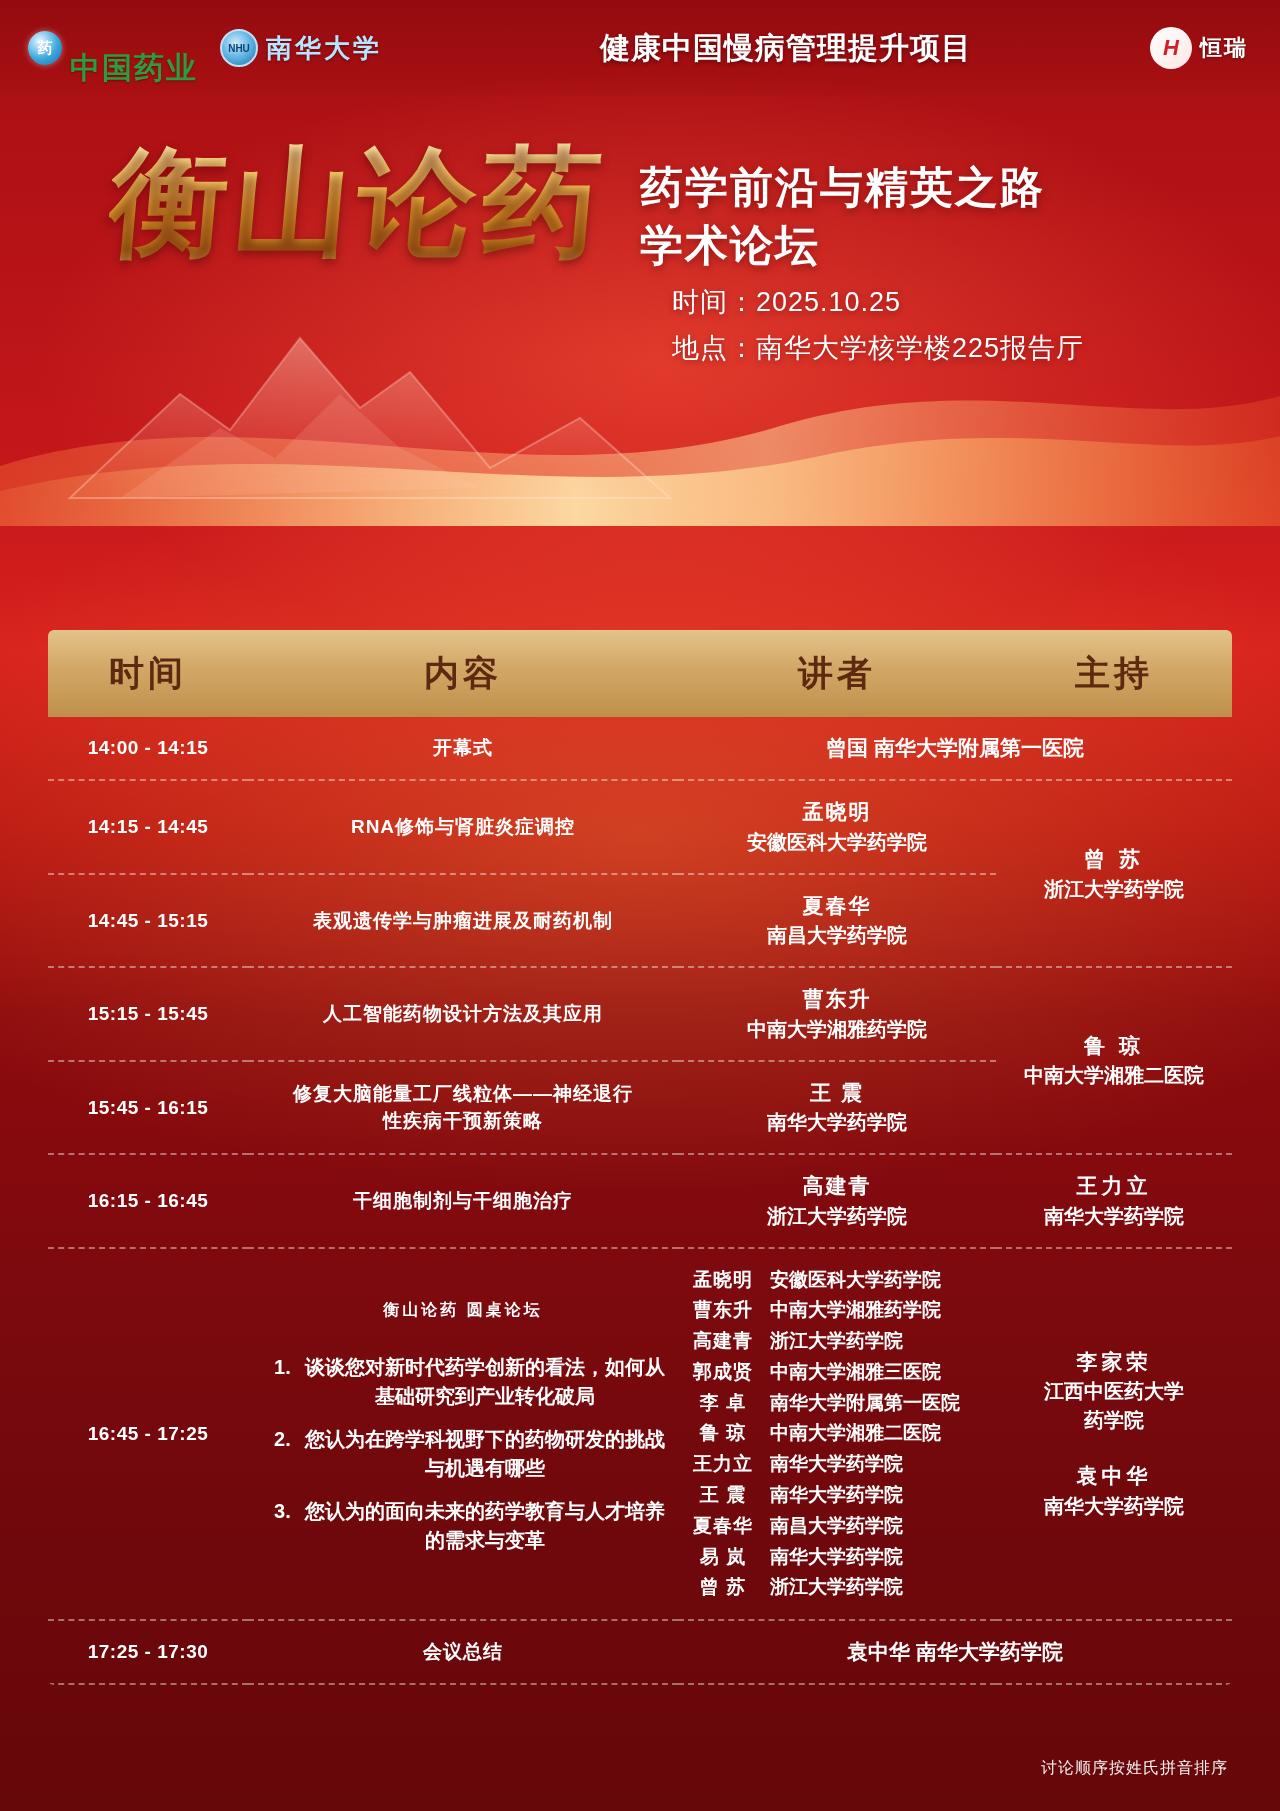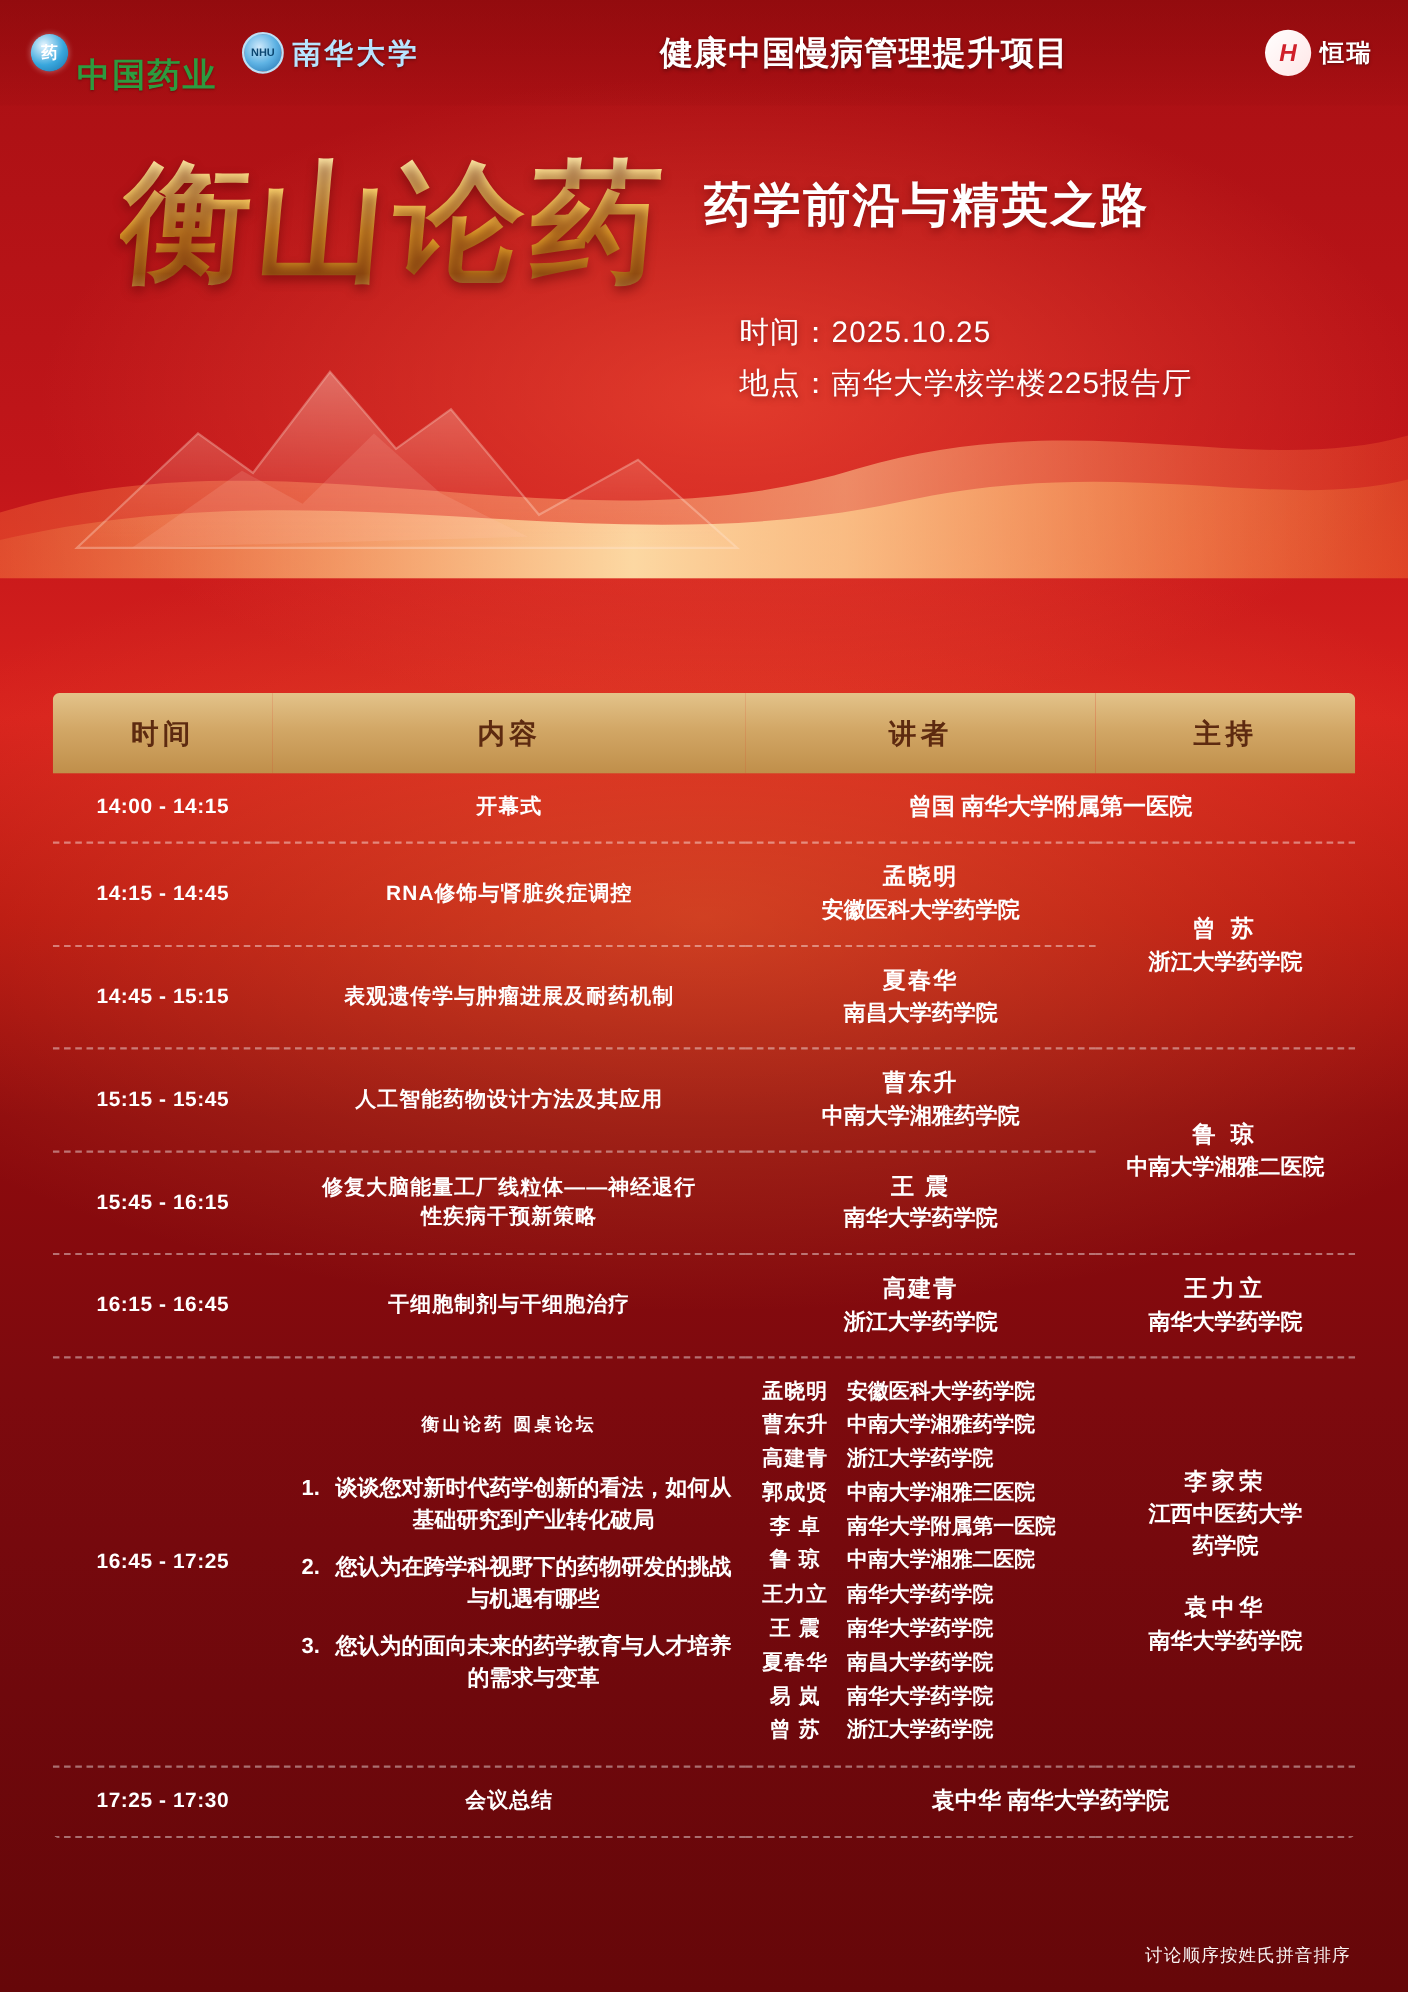--- a/index.html
+++ b/index.html
@@ -167,21 +167,21 @@
     table-layout: fixed;
   }
   table.agenda col.c-time    { width: 200px; }
   table.agenda col.c-content { width: 430px; }
   table.agenda col.c-speaker { width: 318px; }
   table.agenda col.c-host    { width: 236px; }
 
   table.agenda thead th {
     background: linear-gradient(180deg, #e3c38a 0%, #d2a766 45%, #c08f4a 100%);
     color: #5d2a10;
-    font-size: 25px;
+    font-size: 35px;
     font-weight: bold;
     letter-spacing: 4px;
     padding: 20px 6px;
     text-align: center;
   }
 
   table.agenda td {
     color: #ffffff;
     text-align: center;
     vertical-align: middle;
@@ -233,21 +233,21 @@
     font-weight: bold;
   }
 
   td.panel-speakers { text-align: left; padding-left: 22px; }
   .sp-line { display: flex; gap: 10px; font-size: 19px; line-height: 1.62; white-space: nowrap; }
   .sp-line .sp-name { font-weight: bold; width: 74px; flex: none; letter-spacing: 1px; }
   .sp-line .sp-org { font-weight: bold; }
 
   .footnote {
     position: absolute;
-    right: 52px; bottom: 22px;
+    right: 52px; bottom: 32px;
     color: #ffffff;
     font-size: 16px;
     letter-spacing: 1px;
     opacity: 0.95;
   }
 </style>
 </head>
 <body>
 
 <div class="poster">
@@ -301,20 +301,21 @@
         </linearGradient>
       </defs>
       <path d="M10,200 L120,96 L170,132 L240,40 L300,110 L350,74 L430,170 L520,120 L610,200 Z" fill="url(#mg)" stroke="rgba(255,230,215,0.45)" stroke-width="2"></path>
       <path d="M60,200 L160,130 L215,160 L280,96 L340,150 L420,190 Z" fill="rgba(255,200,180,0.22)"></path>
     </svg>
 
     <div class="hero-title">衡山论药</div>
 
     <div class="hero-sub">
       <div>药学前沿与精英之路</div>
+      <div>学术论坛</div>
     </div>
 
     <div class="hero-meta">
       <div>时间：2025.10.25</div>
       <div>地点：南华大学核学楼225报告厅</div>
     </div>
   </div>
 
 
   <div class="table-wrap">

